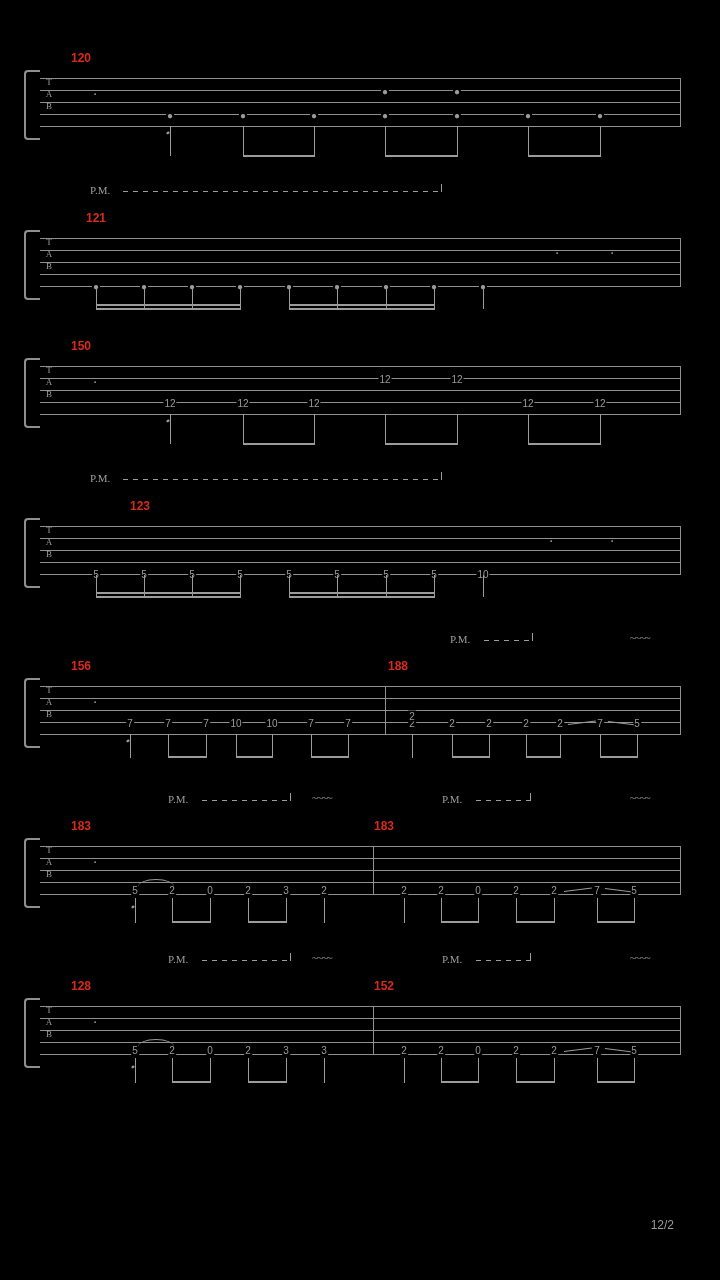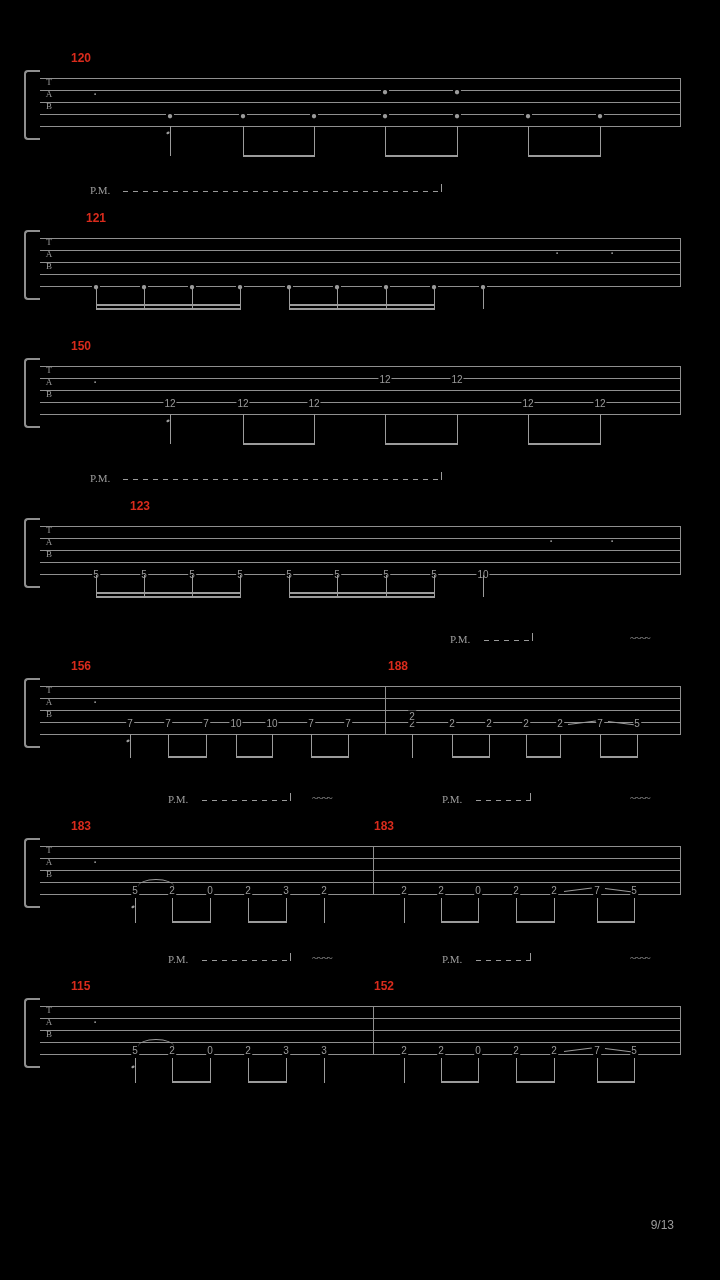--- a/index.html
+++ b/index.html
@@ -386,21 +386,21 @@
     <div class="beam" style="left:557px;top:75px;width:38px;"></div>
   </div>
 
   <div class="system" style="left:40px;top:1006px;width:641px;">
     <div class="brace"></div>
     <div class="tabword" style="left:2px;top:-2px;">
       <span>T</span>
       <span>A</span>
       <span>B</span>
     </div>
-    <div class="measnum" style="left:31px;top:-27px;">115</div>
+    <div class="measnum" style="left:31px;top:-27px;">128</div>
     <div class="measnum" style="left:334px;top:-27px;">152</div>
 
     <div class="pm" style="left:128px;top:-53px;">P.M.</div>
     <div class="pmline" style="left:162px;top:-46px;width:88px;"></div>
     <div class="pmend" style="left:250px;top:-53px;"></div>
     <div class="vib" style="left:272px;top:-55px;">~~~~</div>
 
     <div class="pm" style="left:402px;top:-53px;">P.M.</div>
     <div class="pmline" style="left:436px;top:-46px;width:54px;"></div>
     <div class="pmend" style="left:490px;top:-53px;"></div>
@@ -450,14 +450,14 @@
     <div class="stem" style="left:438px;top:52px;height:25px;"></div>
     <div class="beam" style="left:401px;top:75px;width:38px;"></div>
     <div class="stem" style="left:476px;top:52px;height:25px;"></div>
     <div class="stem" style="left:514px;top:52px;height:25px;"></div>
     <div class="beam" style="left:476px;top:75px;width:39px;"></div>
     <div class="stem" style="left:557px;top:52px;height:25px;"></div>
     <div class="stem" style="left:594px;top:52px;height:25px;"></div>
     <div class="beam" style="left:557px;top:75px;width:38px;"></div>
   </div>
 
-  <div class="pagenum">9/13</div>
+  <div class="pagenum">12/2</div>
 </div>
 
 </body></html>

